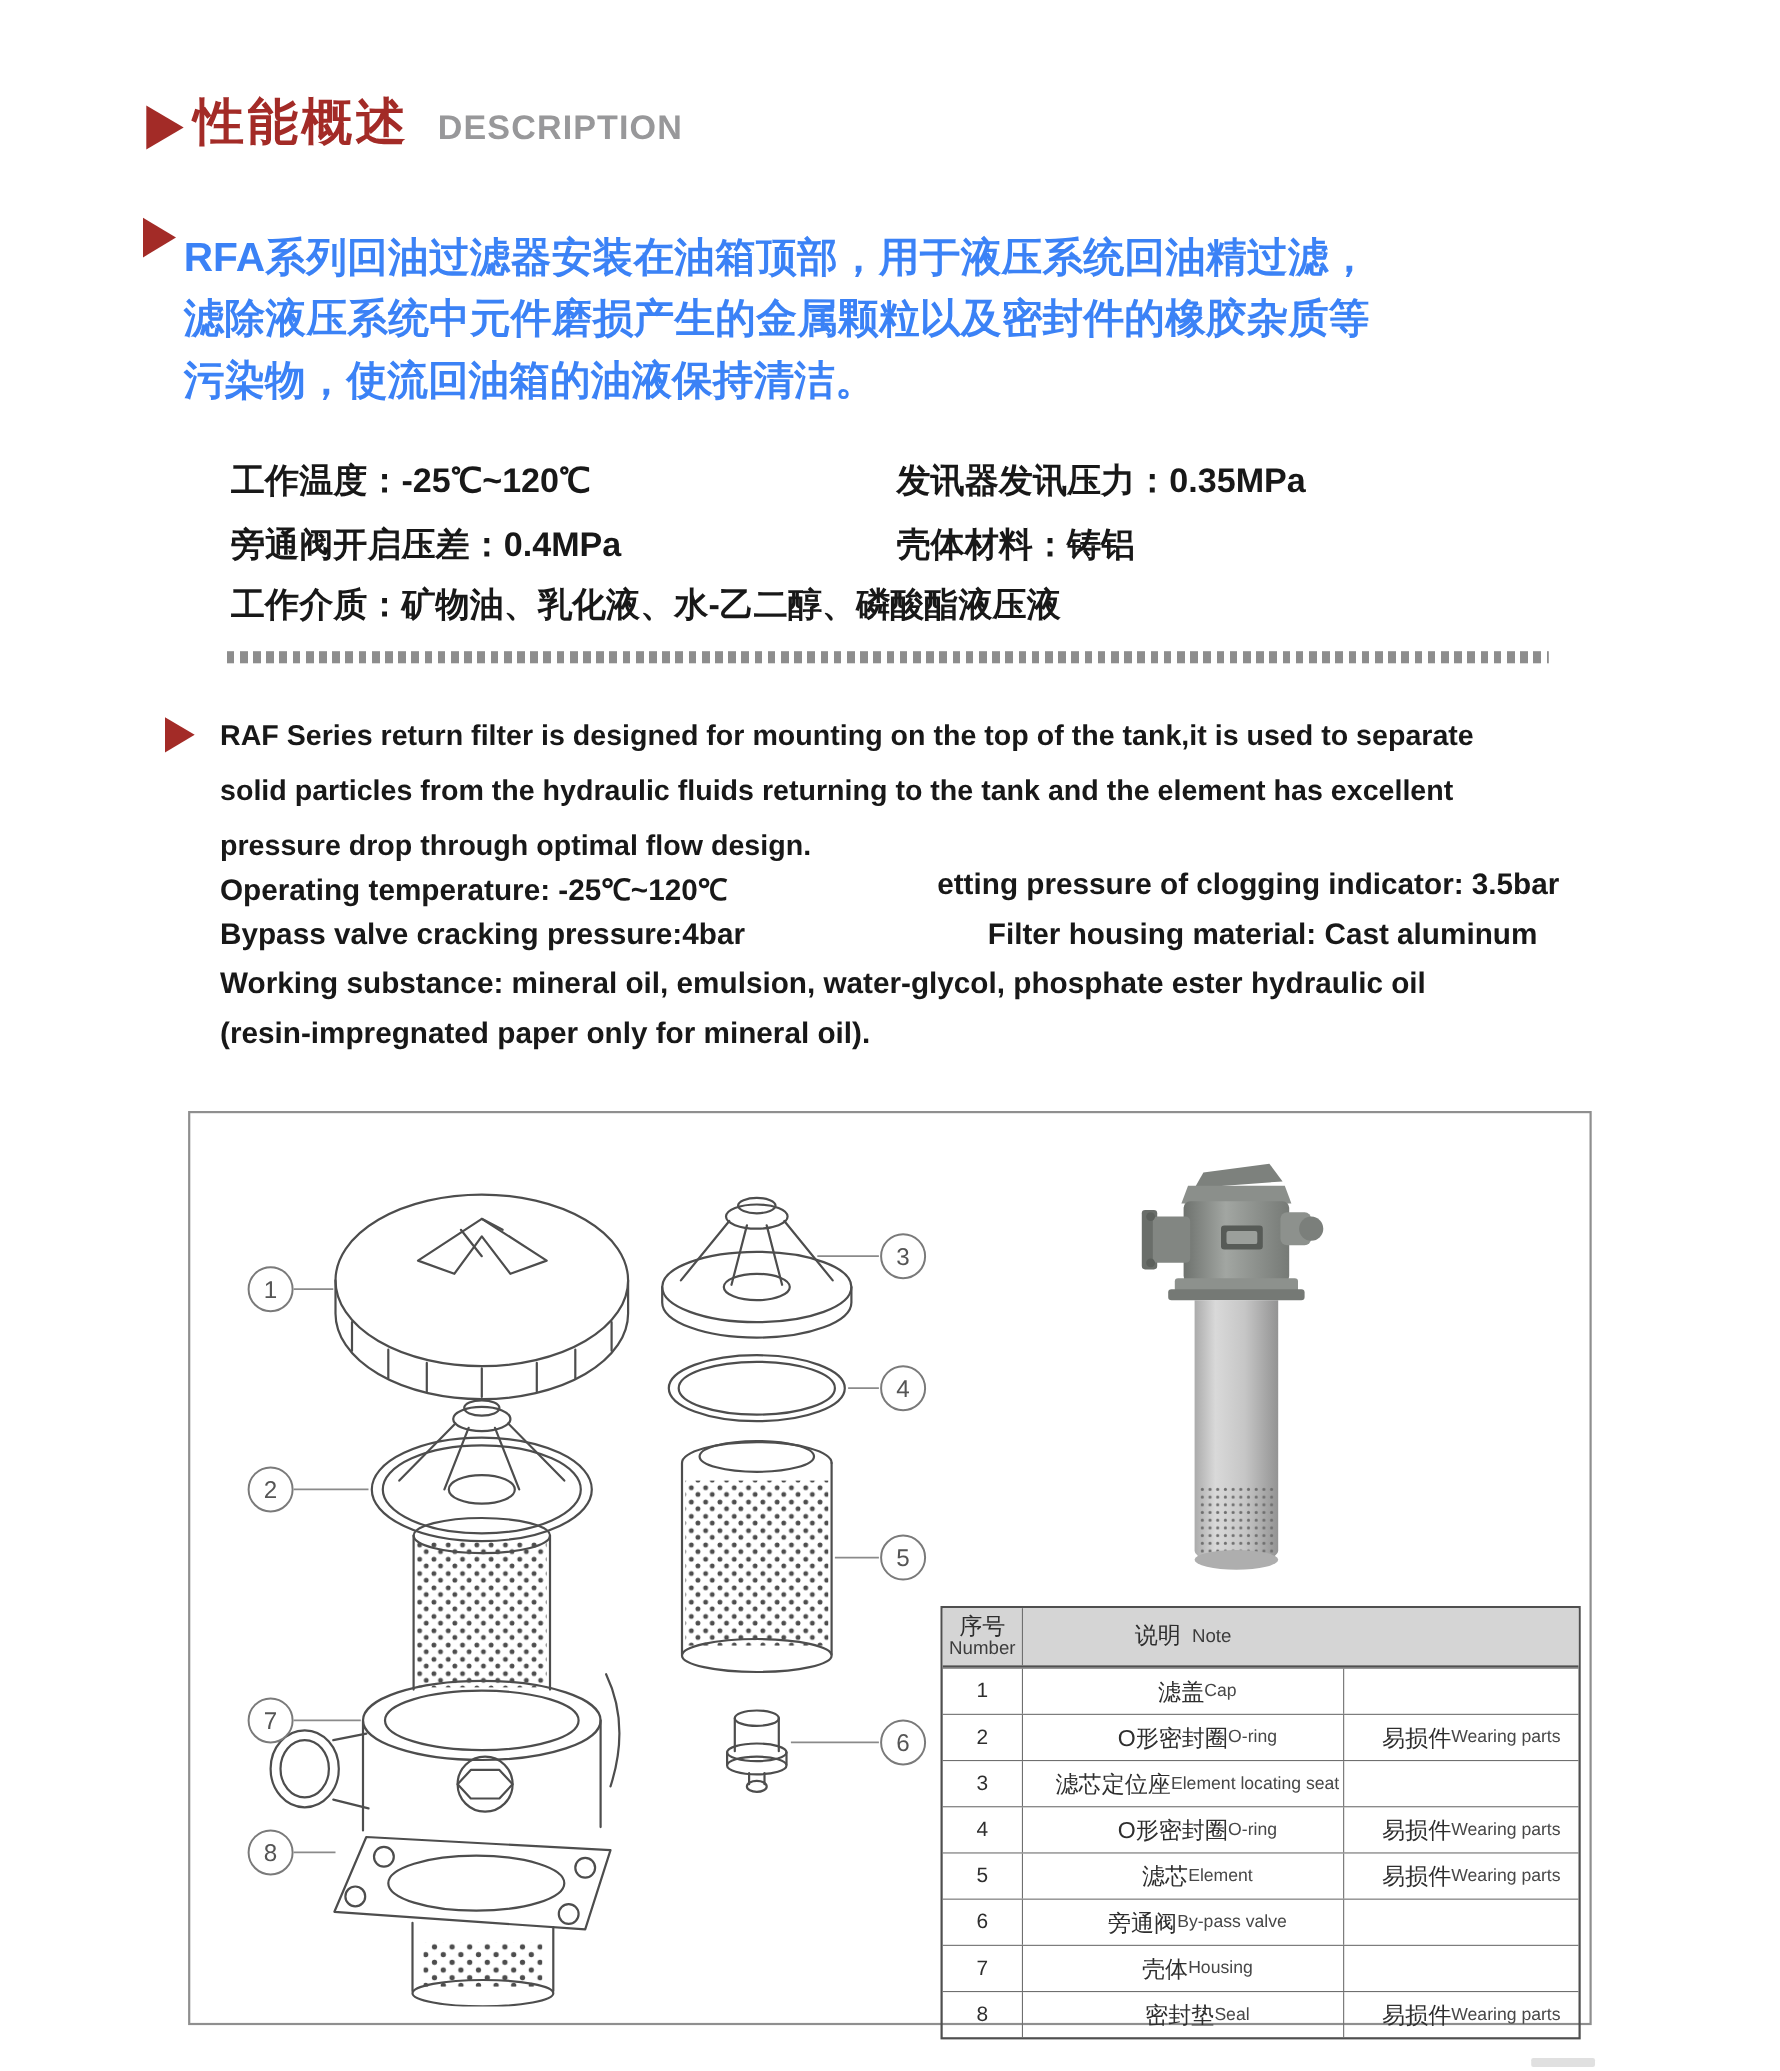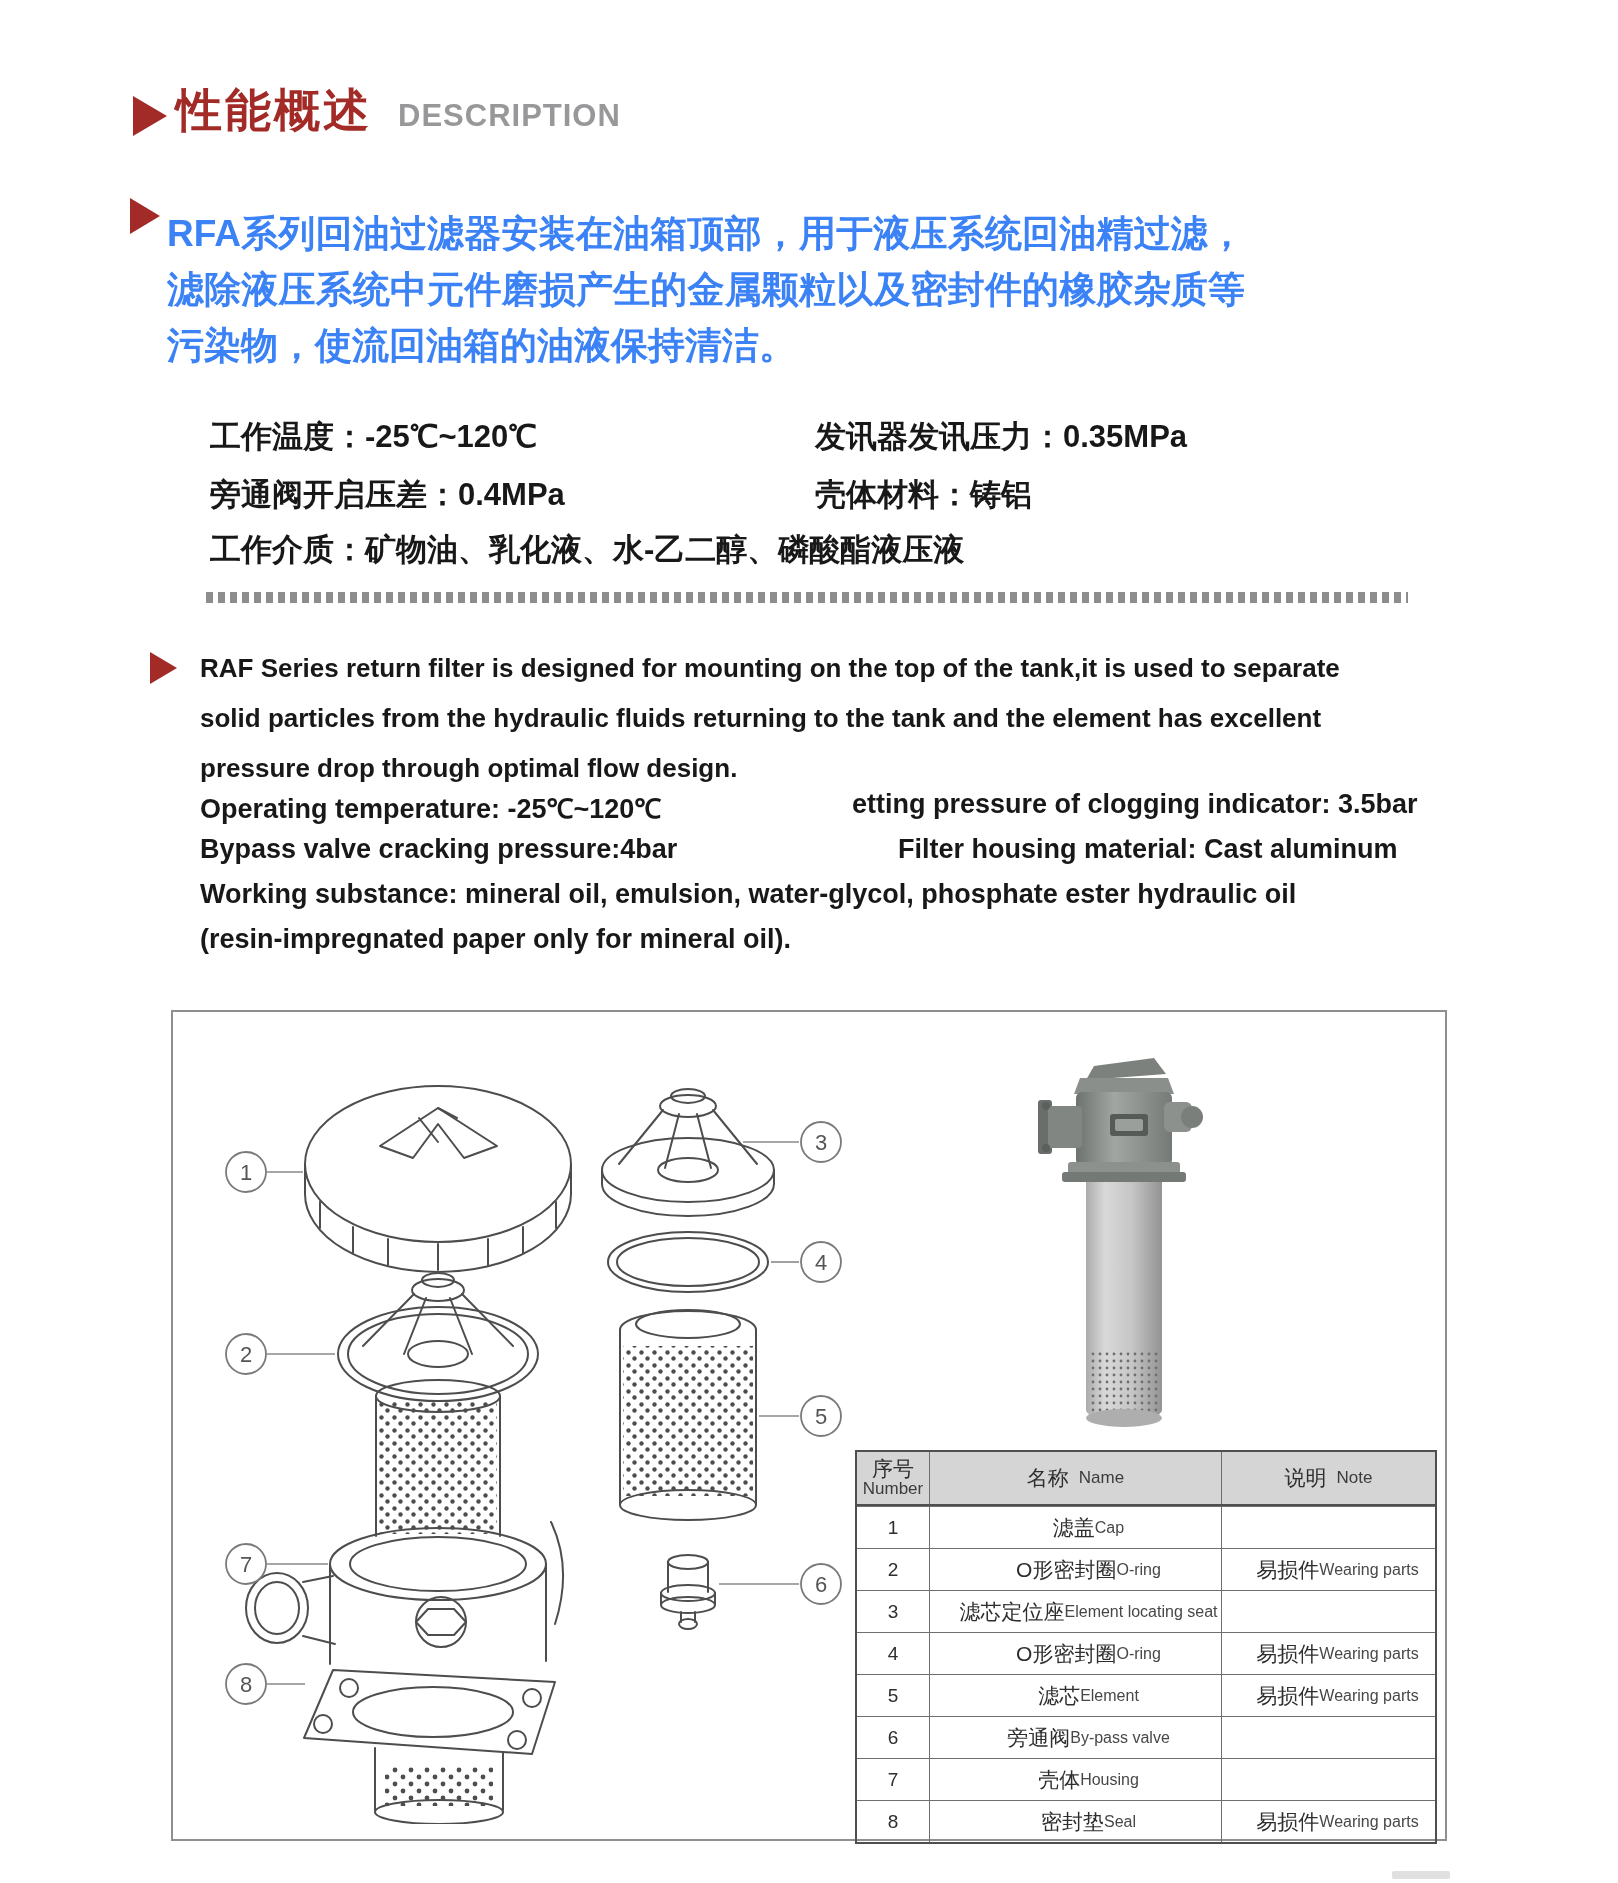--- a/index.html
+++ b/index.html
@@ -253,31 +253,27 @@
     <rect x="81" y="69" width="28" height="12" rx="2" fill="#9b9f9b"></rect>
 
     <rect x="34" y="112" width="112" height="14" rx="3" fill="#8d918d"></rect>
     <rect x="28" y="122" width="124" height="10" rx="3" fill="#757975"></rect>
 
     <path d="M52 132 H128 V360 A38 11 0 0 1 52 360 Z" fill="url(#bodyGrad)"></path>
     <rect x="55" y="300" width="70" height="62" fill="url(#perf)"></rect>
     <ellipse cx="90" cy="368" rx="38" ry="9" fill="#aeaeae"></ellipse>
   </svg>
 
-  <div class="abs ptable" style="left:682px;top:438px;">
+  <div class="abs ptable" style="left:682px;top:448px;">
     <div class="tr thead">
       <div class="td">
         <span class="th-zh">序号</span>
         <span class="th-en">Number</span>
       </div>
       <div class="td h-inline">
-        <span class="th-zh">名称</span>
-        <span class="th-en">Name</span>
-      </div>
-      <div class="td h-inline">
         <span class="th-zh">说明</span>
         <span class="th-en">Note</span>
       </div>
     </div>
 
     <div class="tr">
       <div class="td cell-num">1</div>
       <div class="td td-name">
         <span class="cell-zh">滤盖</span>
         <span class="cell-en">Cap</span>

